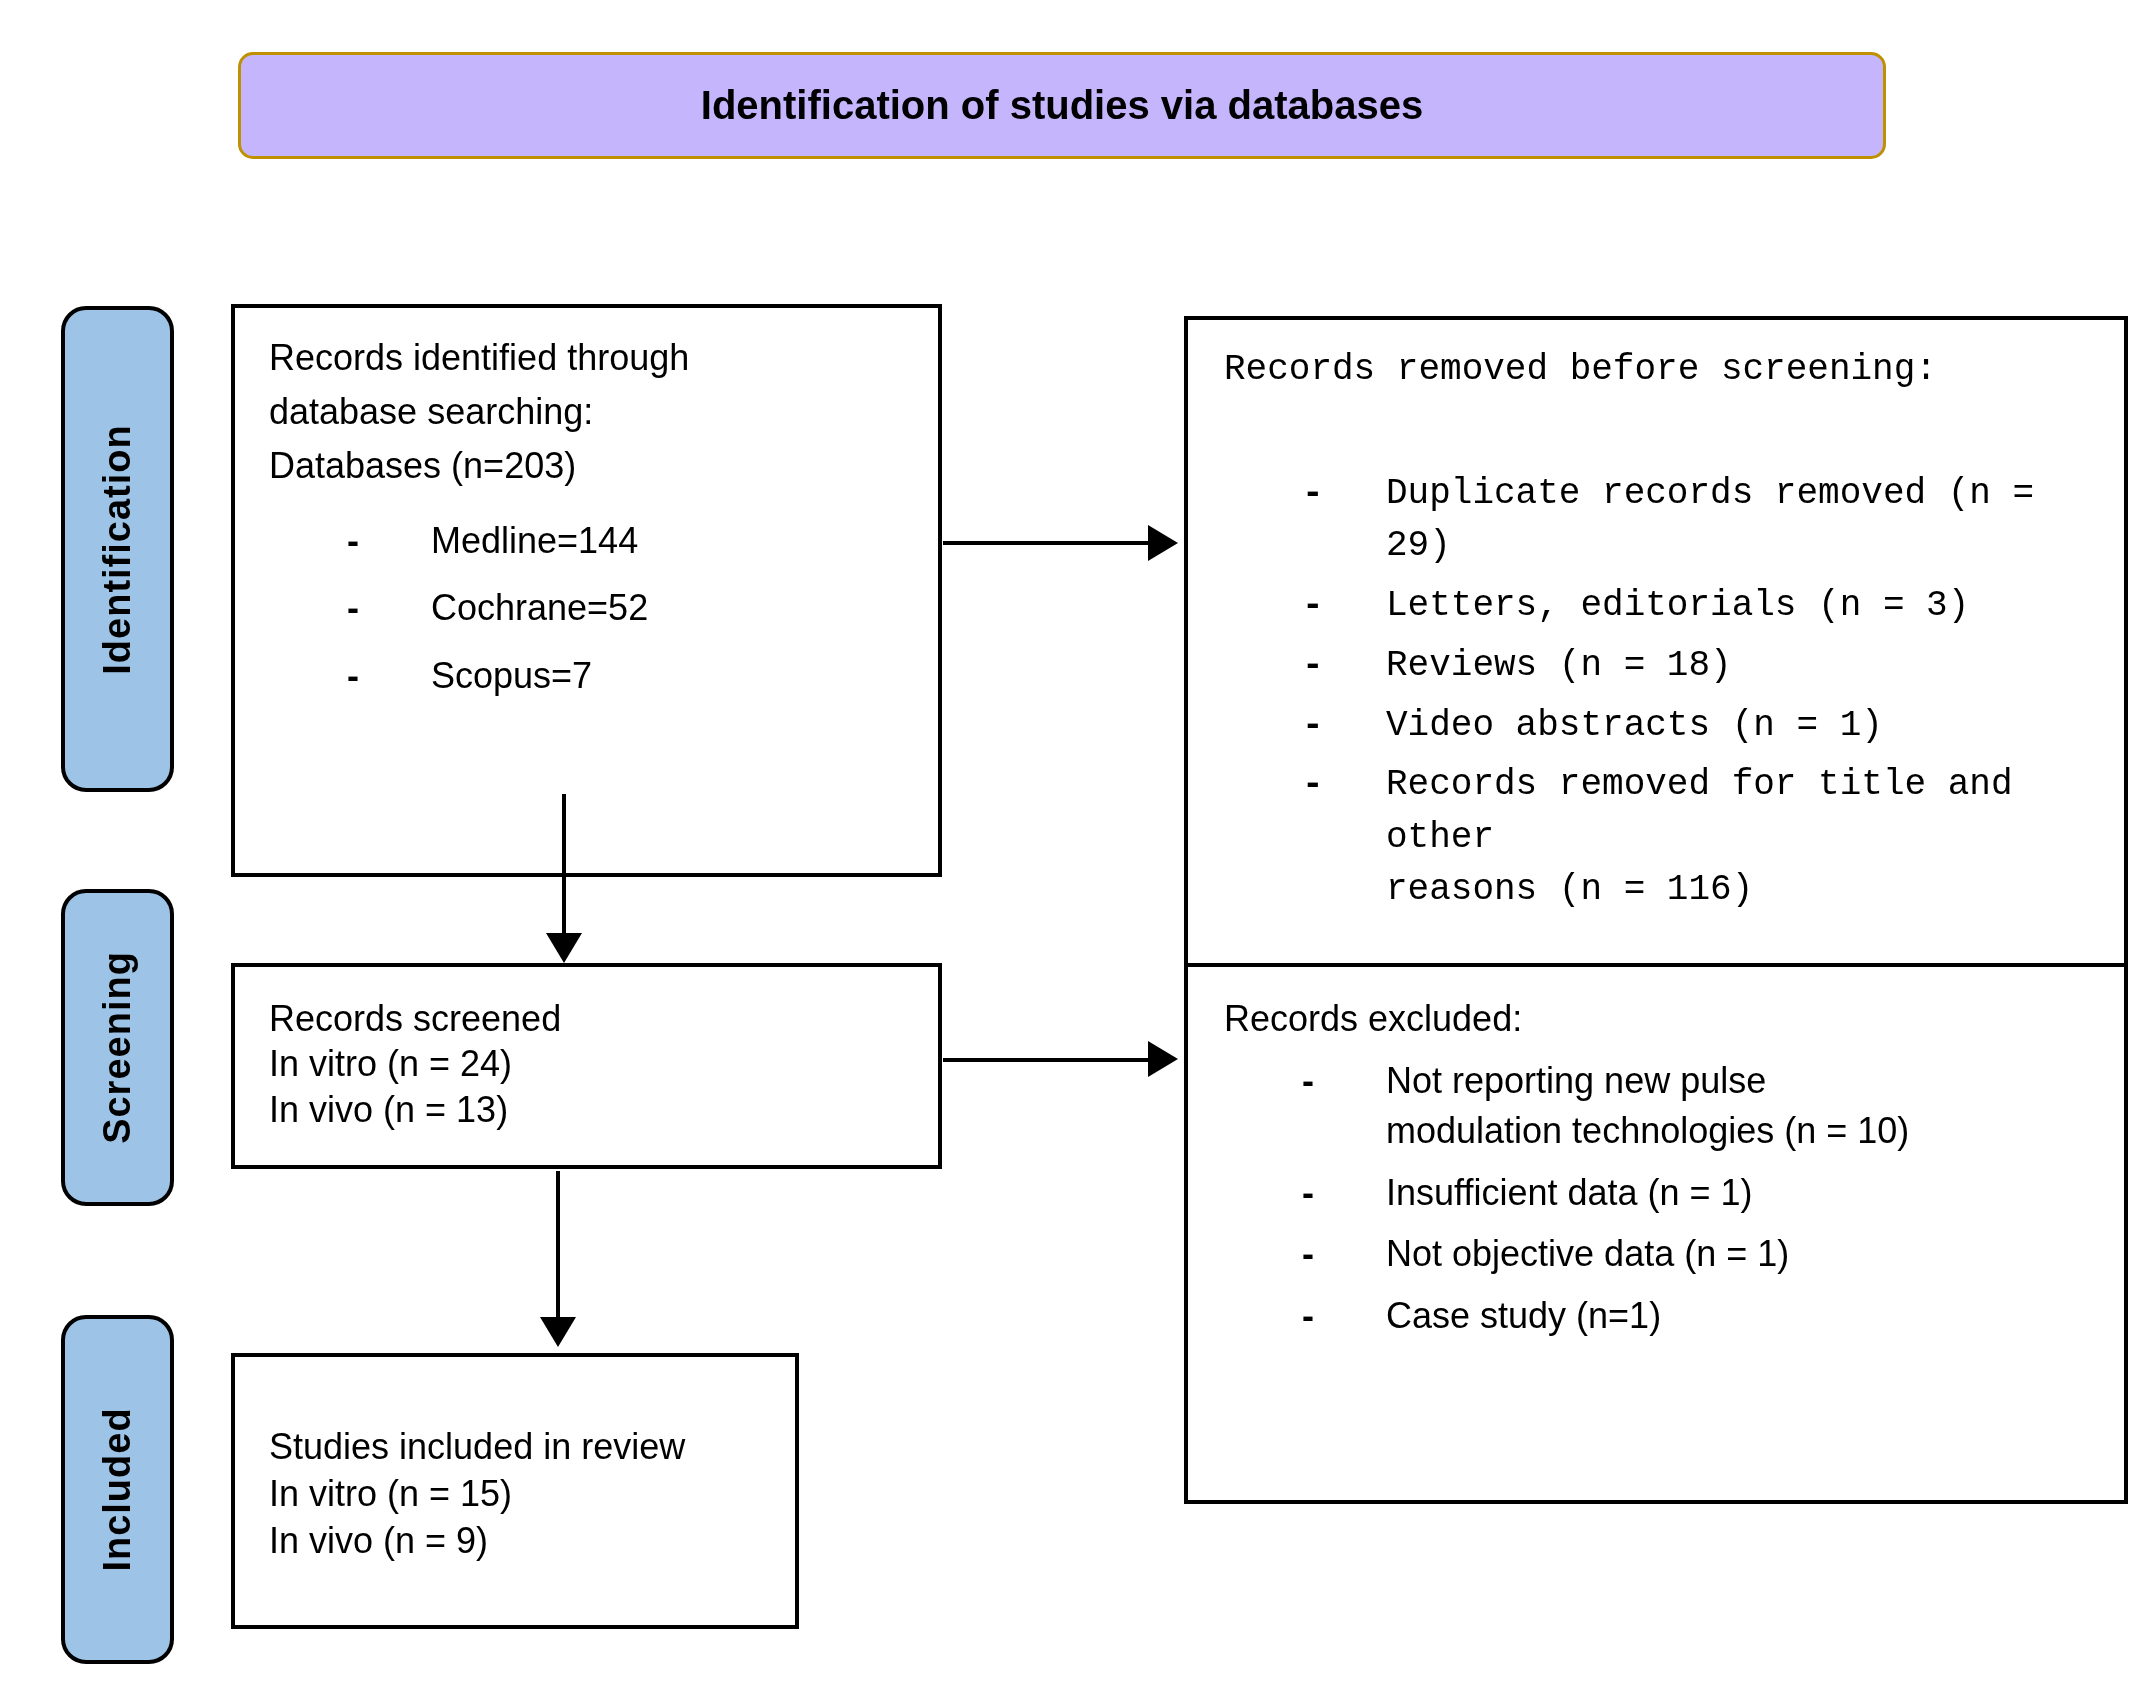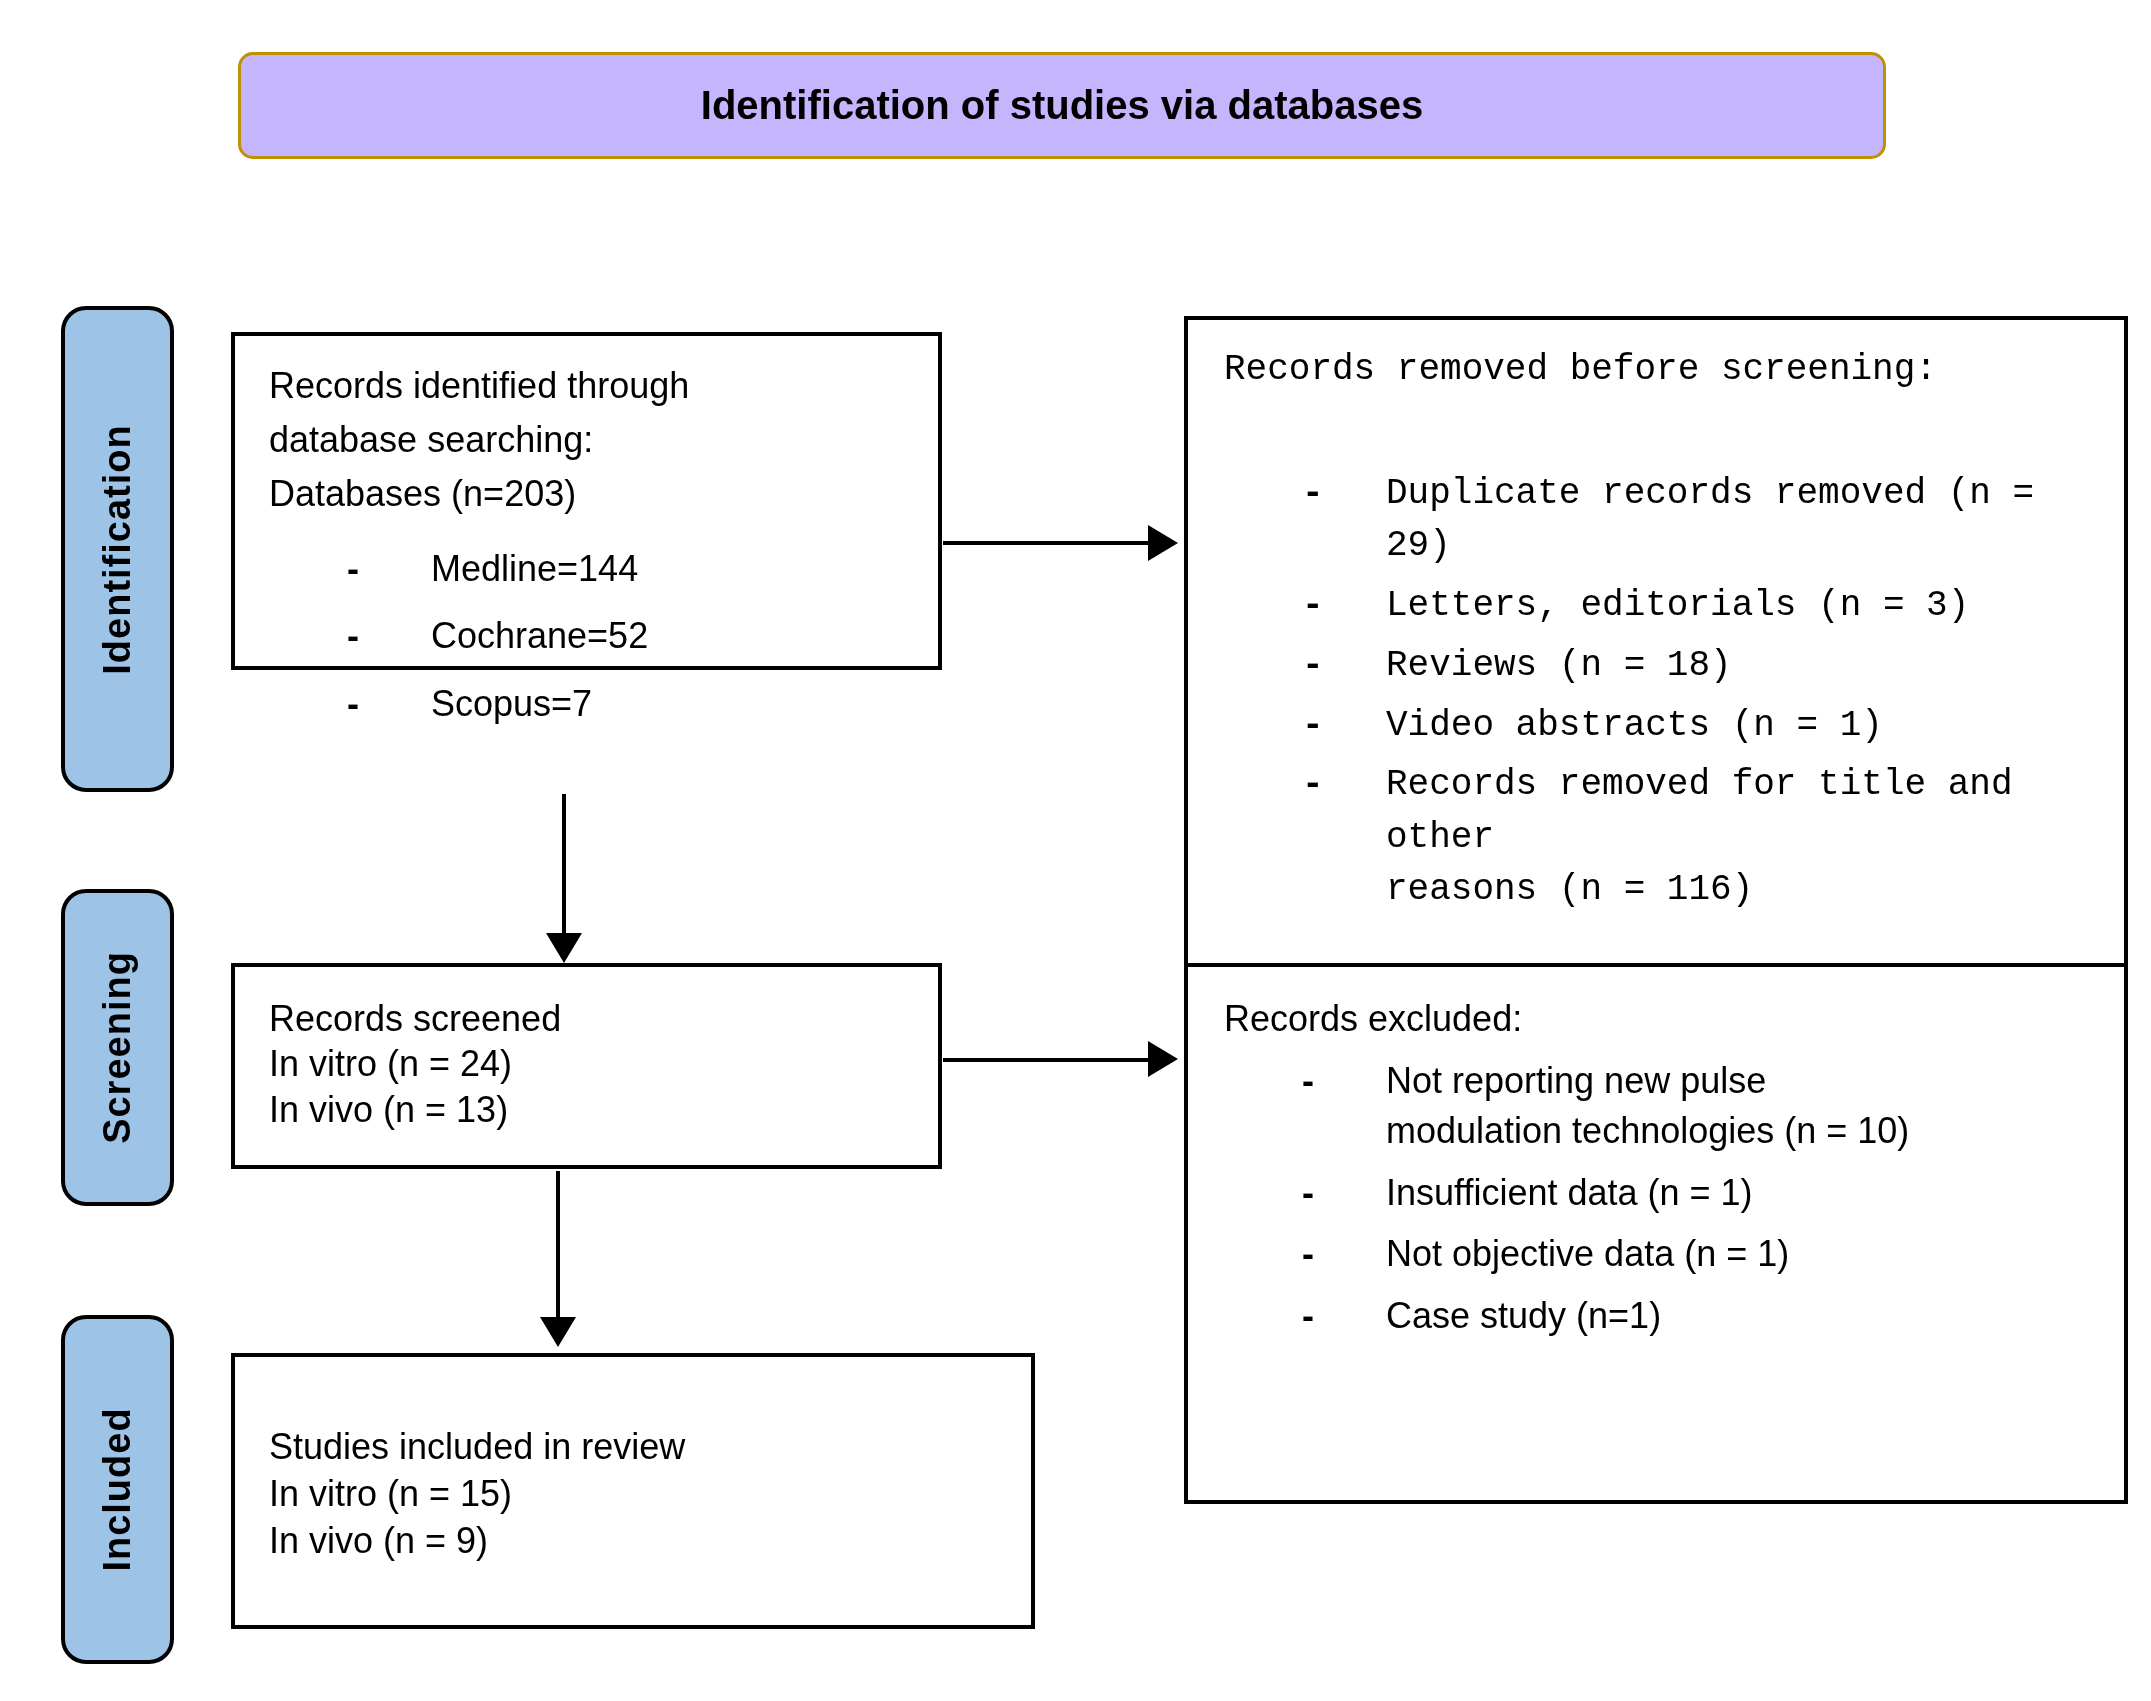--- a/index.html
+++ b/index.html
@@ -54,25 +54,25 @@
 
   
   .flowbox {
     position: absolute;
     background: #ffffff;
     border: 4.8px solid #000000;
     box-sizing: border-box;
     font-size: 36px;
     line-height: 1.5;
   }
-  .box-identified { left: 231px; top: 332px;  width: 711px; height: 338px; padding: 23px 34px; }
+  .box-identified { left: 231px; top: 304px;  width: 711px; height: 573px; padding: 23px 34px; }
   .box-removed    { left: 1184px; top: 316px; width: 944px; height: 708px; padding: 23px 36px; font-family: Liberation Mono, monospace; }
   .box-screened   { left: 231px; top: 963px; width: 711px; height: 206px; padding: 28.5px 34px; line-height: 1.27; }
   .box-excluded   { left: 1184px; top: 963px; width: 944px; height: 541px; padding: 25px 36px; }
-  .box-included   { left: 231px; top: 1353px; width: 804px; height: 276px; padding: 67px 34px 0 34px; line-height: 1.3; }
+  .box-included   { left: 231px; top: 1353px; width: 568px; height: 276px; padding: 67px 34px 0 34px; line-height: 1.3; }
 
   .box-identified .heading { max-width: 552px; }
   .box-identified .sub     { }
   .box-identified .list    { margin-top: 21px; }
   .box-identified .li      { margin-bottom: 13.3px; }
 
   .box-removed .list { margin-top: 71px; }
   .box-removed .li   { line-height: 1.45; margin-bottom: 7.6px; }
 
   .box-excluded .list { margin-top: 9.5px; }

